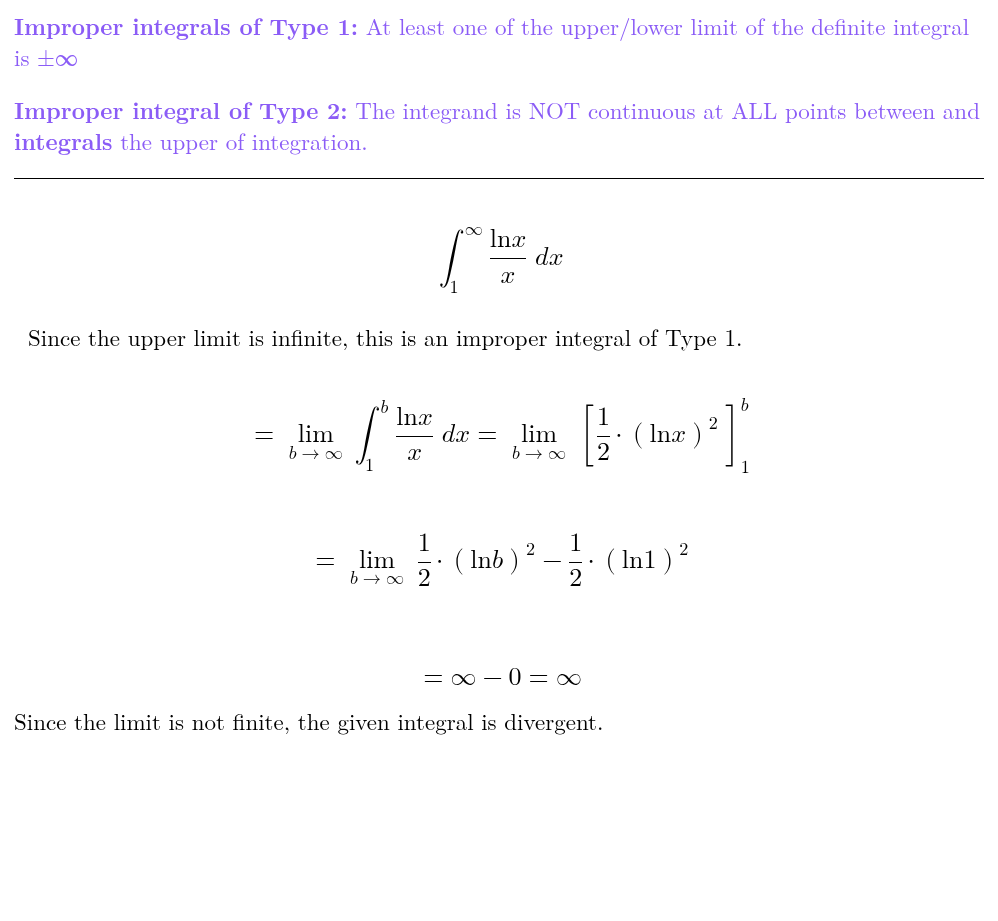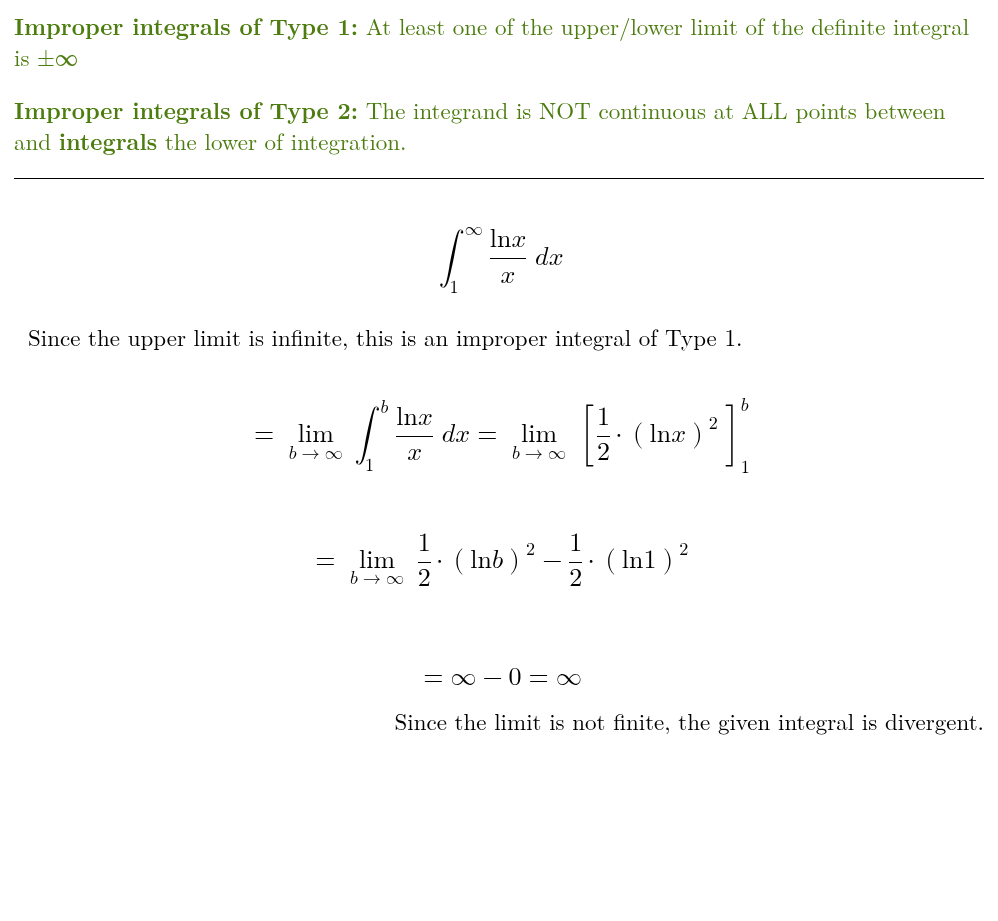--- a/index.html
+++ b/index.html
@@ -6,54 +6,53 @@
     margin: 0;
     padding: 10px 14px;
     font-family: "Latin Modern Roman", "CMU Serif", Georgia, "Times New Roman", serif;
     font-size: 23px;
     line-height: 1.35;
     color: #000;
     background: #fff;
     width: 998px;
     box-sizing: border-box;
   }
-  .red { color: #4d7c0f; }
+  .red { color: #8b5cf6; }
   .bold { font-weight: bold; }
   .para { margin: 0 0 22px 0; }
   hr.rule {
     border: none;
     border-top: 1.2px solid #000;
     margin: 16px 0 48px 0;
   }
   .mathblock {
     text-align: center;
     margin: 10px 0 28px 0;
   }
   .textline {
     margin: 10px 0 46px 14px;
   }
   .textline-last {
     margin: 20px 0 0 0;
-    text-align: right;
   }
   math {
     font-family: "Latin Modern Math", "Cambria Math", "STIX Two Math", serif;
     font-size: 24px;
   }
   .mathblock math { font-size: 26px; }
 </style>
 </head>
 <body>
 
 <p class="para red">
   <span class="bold">Improper integrals of Type 1:</span><span> At least one of the upper/lower limit of the definite integral is ±∞</span>
 </p>
 
 <p class="para red">
-  <span class="bold">Improper integrals of Type 2:</span><span> The integrand is NOT continuous at ALL points between and </span><span class="bold">integrals</span><span> the lower of integration.</span>
+  <span class="bold">Improper integral of Type 2:</span><span> The integrand is NOT continuous at ALL points between and </span><span class="bold">integrals</span><span> the upper of integration.</span>
 </p>
 
 <hr class="rule">
 
 <div class="mathblock">
   <math display="block">
     <mrow>
       <msubsup>
         <mo>∫</mo>
         <mn>1</mn>

